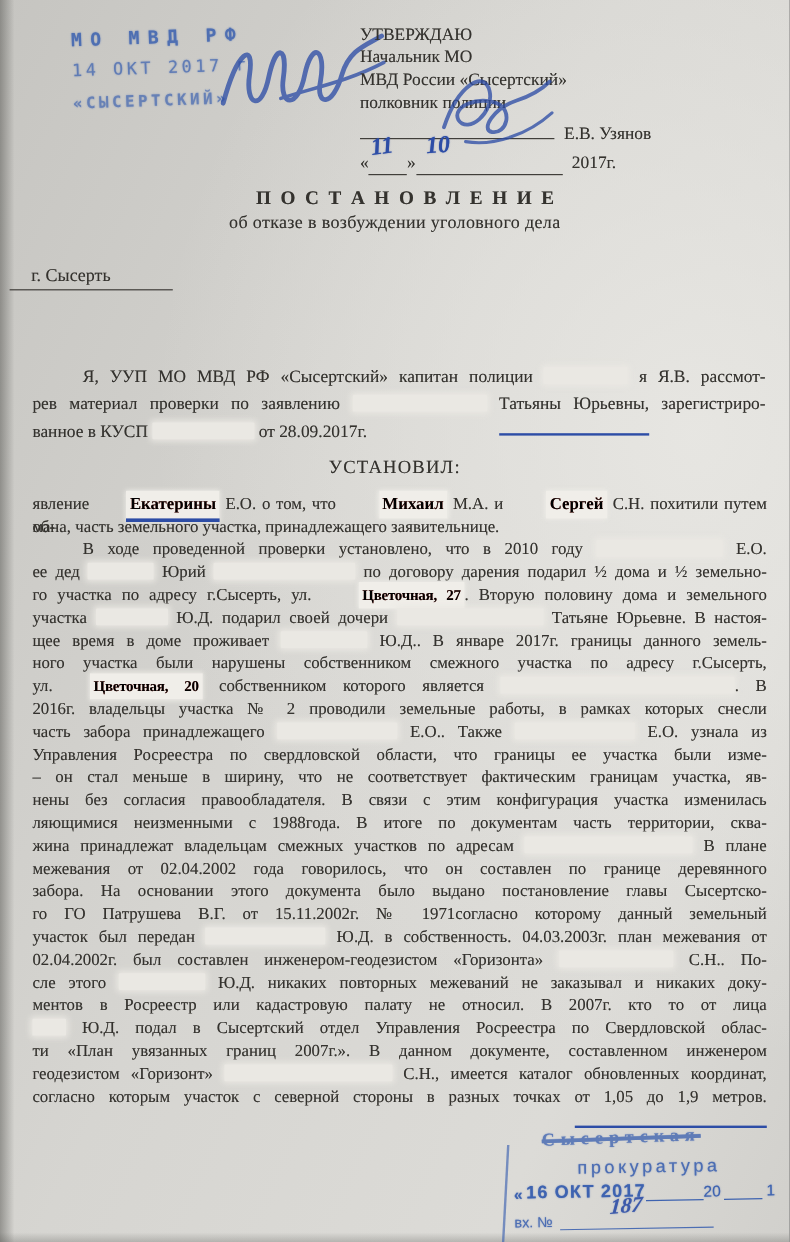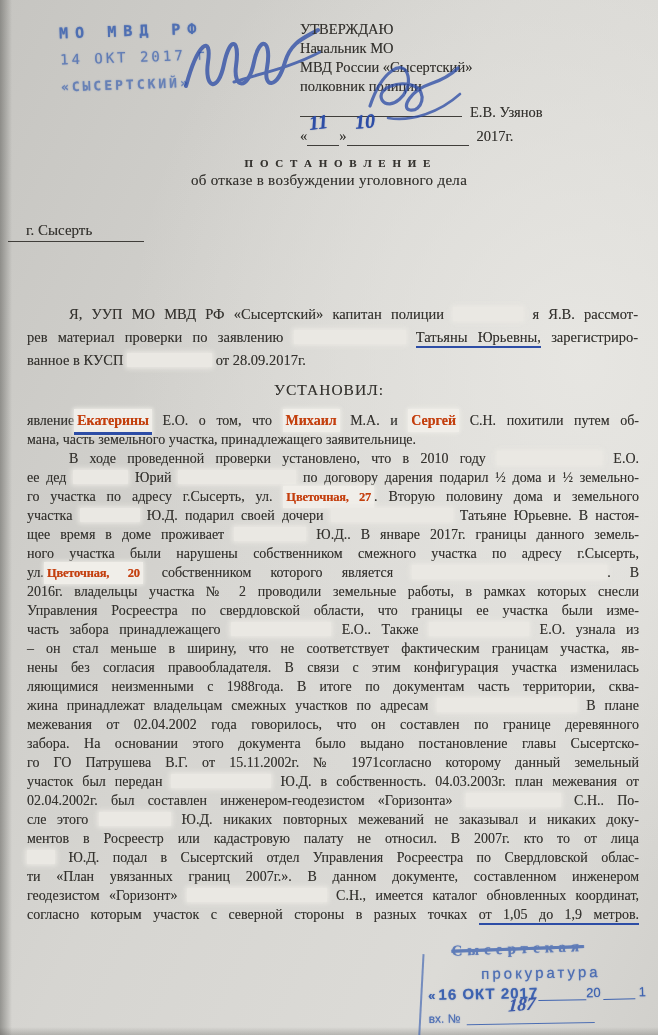--- a/index.html
+++ b/index.html
@@ -33,21 +33,21 @@
   .uline{display:inline-block;border-bottom:1.5px solid #403e3a;position:relative;height:15px;}
   .w30{width:32px;} .w118{width:122px;}
   .hw{position:absolute;color:#2d4da6;font-style:italic;font-weight:bold;
       font-family:"Liberation Serif",serif;text-shadow:0 0 1px rgba(45,77,166,.8);}
   .hw-day{font-size:20px;left:2px;top:-17px;transform:rotate(-7deg);}
   .hw-month{font-size:20px;left:8px;top:-18px;transform:rotate(-4deg);}
   .yr{margin-left:8px;}
 
   
   .title-block{position:absolute;top:157px;left:0;width:100%;text-align:center;}
-  .doc-title{font-size:11px;font-weight:bold;letter-spacing:2px;margin-left:19px;}
+  .doc-title{font-size:16px;font-weight:bold;letter-spacing:2px;margin-left:19px;}
   .doc-subtitle{font-size:15px;margin-top:3px;letter-spacing:.3px;}
 
   
   .place-row{position:absolute;top:222px;left:28px;right:24px;display:flex;justify-content:space-between;font-size:15px;}
   .place{border-bottom:1.5px solid #403e3a;padding:0 52px 2px 18px;margin-left:-20px;}
   .pd-right .uline2{display:inline-block;border-bottom:1.5px solid #403e3a;padding:0 8px 1px;margin:0 3px;}
   .pd-right .mo{padding:0 20px 1px;}
   .pd-right .dy{padding:0 6px 1px;}
 
   
@@ -55,25 +55,25 @@
   .intro .tline{height:23px;line-height:23px;}
   .ustanovil{position:absolute;top:381px;left:0;width:100%;text-align:center;font-size:15.5px;letter-spacing:1px;}
   .body{position:absolute;top:411px;left:27px;width:612px;font-size:14px;}
   .body .tline{height:19px;line-height:19px;}
   .tline{width:100%;}
   .tline.just{text-align:justify;text-align-last:justify;}
   .tline.ind{text-indent:42px;}
 
   .redact{display:inline-block;height:14px;background:#eae8e3;vertical-align:-2px;border-radius:1px;
           box-shadow:0 0 5px 2px rgba(234,232,227,.95);}
-  .seg-r,.seg-rs,.seg-ru{background:#f0eee9;color:#c2410c;font-weight:bold;padding:4px 3px;
-          box-shadow:0 0 4px 1px rgba(240,238,233,.9);text-shadow:0 0 .5px rgba(216,40,28,.6);}
+  .seg-r,.seg-rs,.seg-ru{background:#f0eee9;color:#000000;font-weight:bold;padding:4px 3px;
+          box-shadow:0 0 4px 1px rgba(240,238,233,.9);text-shadow:0 0 .5px rgba(216,40,28,.6);margin-left:31px;}
   .seg-rs{font-size:12.5px;letter-spacing:-.2px;}
   .seg-ru{border-bottom:3px solid #2d4da6;}
-  .seg-u{border-bottom:2.5px solid #2d4da6;padding-bottom:1px;}
+  .seg-u{border-bottom:2.5px solid #2d4da6;padding-bottom:16px;}
   .seg-os{position:relative;}
   .seg-os::after{content:"";position:absolute;left:-5px;right:-6px;top:42%;height:8px;
       background:rgba(62,90,175,.42);transform:rotate(-.6deg);border-radius:3px;}
 
   
   .pstamp{position:absolute;left:428px;top:936px;width:226px;color:#3e63b0;transform:rotate(-1deg);}
   .pstamp *{text-shadow:0 0 1.2px rgba(62,99,176,.8);}
   .ps-over{position:absolute;top:4px;left:24px;font-size:15px;font-weight:bold;letter-spacing:5px;
       opacity:.78;transform:rotate(-1deg);text-decoration:line-through;text-decoration-thickness:3px;}
   .ps-title{margin-top:28px;text-align:center;font-size:15px;letter-spacing:3px;opacity:.9;
@@ -156,22 +156,22 @@
       <div class="tline just"><span class="seg-n">явление</span><span class="seg-ru">Екатерины</span><span class="seg-n"> Е.О. о том, что </span><span class="seg-r">Михаил</span><span class="seg-n"> М.А. и </span><span class="seg-r">Сергей</span><span class="seg-n"> С.Н. похитили путем об-</span></div>
       <div class="tline"><span class="seg-n">мана, часть земельного участка, принадлежащего заявительнице.</span></div>
       <div class="tline ind just"><span class="seg-n">В ходе проведенной  проверки установлено, что в 2010 году </span><span class="redact" style="width: 105px;"></span><span class="seg-n"> Е.О.</span></div>
       <div class="tline just"><span class="seg-n">ее дед </span><span class="redact" style="width: 55px;"></span><span class="seg-n"> Юрий </span><span class="redact" style="width: 118px;"></span><span class="seg-n"> по договору дарения подарил ½ дома и ½ земельно-</span></div>
       <div class="tline just"><span class="seg-n">го участка по адресу г.Сысерть, ул. </span><span class="seg-rs">Цветочная, 27</span><span class="seg-n">. Вторую половину дома и земельного</span></div>
       <div class="tline just"><span class="seg-n">участка </span><span class="redact" style="width: 60px;"></span><span class="seg-n"> Ю.Д. подарил своей дочери </span><span class="redact" style="width: 122px;"></span><span class="seg-n"> Татьяне Юрьевне. В настоя-</span></div>
       <div class="tline just"><span class="seg-n">щее время в доме проживает </span><span class="redact" style="width: 72px;"></span><span class="seg-n"> Ю.Д..  В январе 2017г. границы данного земель-</span></div>
       <div class="tline just"><span class="seg-n">ного участка были нарушены собственником смежного участка по адресу г.Сысерть,</span></div>
       <div class="tline just"><span class="seg-n">ул.</span><span class="seg-rs">Цветочная, 20</span><span class="seg-n"> собственником которого является </span><span class="redact" style="width: 195px;"></span><span class="seg-n">. В</span></div>
       <div class="tline just"><span class="seg-n">2016г. владельцы участка № 2 проводили земельные работы, в рамках которых снесли</span></div>
+      <div class="tline just"><span class="seg-n">часть забора принадлежащего </span><span class="redact" style="width: 100px;"></span><span class="seg-n"> Е.О.. Также </span><span class="redact" style="width: 100px;"></span><span class="seg-n"> Е.О. узнала из</span></div>
       <div class="tline just"><span class="seg-n">Управления Росреестра по свердловской области, что границы ее участка были изме-</span></div>
-      <div class="tline just"><span class="seg-n">часть забора принадлежащего </span><span class="redact" style="width: 100px;"></span><span class="seg-n"> Е.О.. Также </span><span class="redact" style="width: 100px;"></span><span class="seg-n"> Е.О. узнала из</span></div>
       <div class="tline just"><span class="seg-n">– он стал меньше в ширину, что не соответствует фактическим границам участка, яв-</span></div>
       <div class="tline just"><span class="seg-n">нены без согласия правообладателя. В связи с этим конфигурация участка изменилась</span></div>
       <div class="tline just"><span class="seg-n">ляющимися неизменными с 1988года. В итоге по документам часть территории, сква-</span></div>
       <div class="tline just"><span class="seg-n">жина принадлежат владельцам смежных участков по адресам </span><span class="redact" style="width: 140px;"></span><span class="seg-n"> В плане</span></div>
       <div class="tline just"><span class="seg-n">межевания от 02.04.2002 года говорилось, что он составлен по границе деревянного</span></div>
       <div class="tline just"><span class="seg-n">забора. На основании этого документа было выдано постановление главы Сысертско-</span></div>
       <div class="tline just"><span class="seg-n">го ГО Патрушева В.Г. от 15.11.2002г. № 1971согласно которому данный земельный</span></div>
       <div class="tline just"><span class="seg-n">участок был передан </span><span class="redact" style="width: 100px;"></span><span class="seg-n"> Ю.Д. в собственность. 04.03.2003г. план межевания от</span></div>
       <div class="tline just"><span class="seg-n">02.04.2002г. был составлен инженером-геодезистом «Горизонта» </span><span class="redact" style="width: 95px;"></span><span class="seg-n"> С.Н.. По-</span></div>
       <div class="tline just"><span class="seg-n">сле этого </span><span class="redact" style="width: 72px;"></span><span class="seg-n"> Ю.Д. никаких повторных межеваний не заказывал и никаких доку-</span></div>

